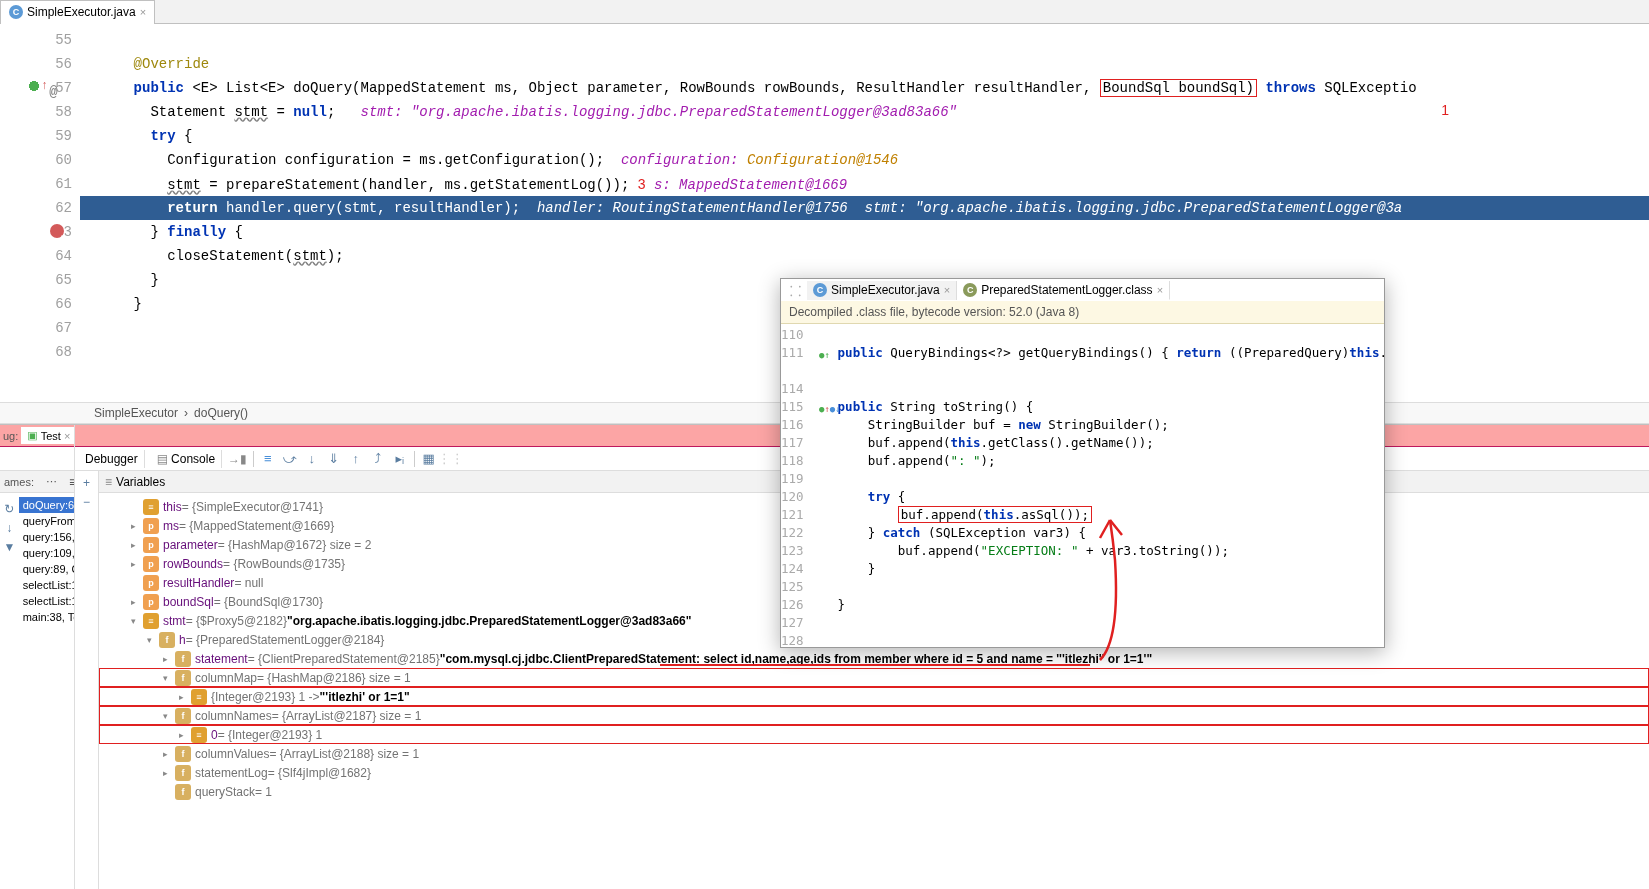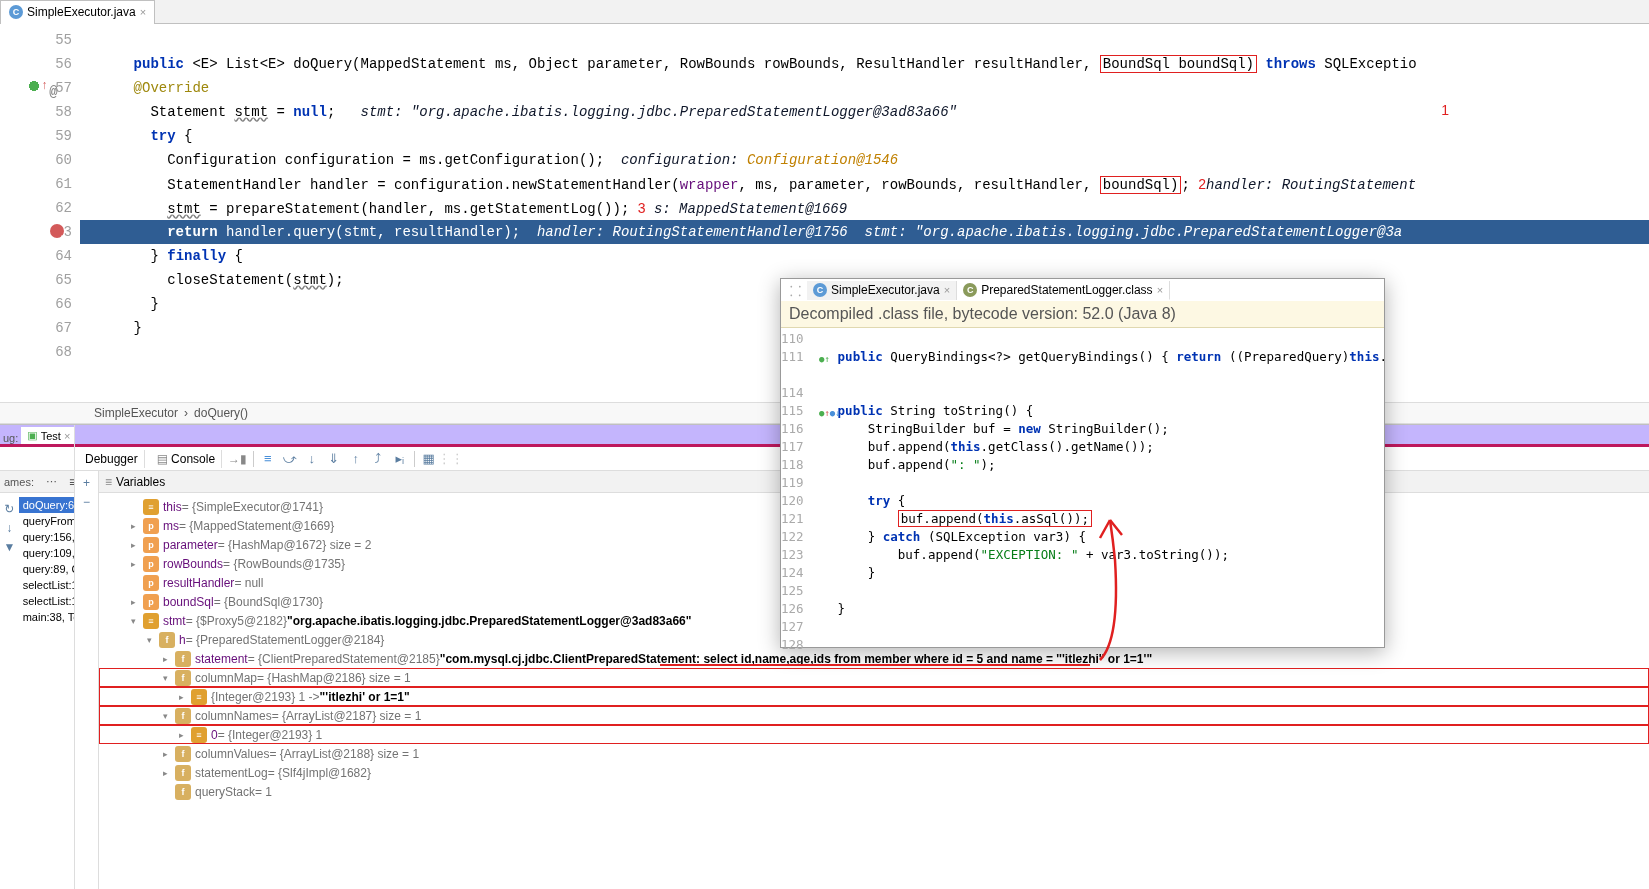--- a/index.html
+++ b/index.html
@@ -18,29 +18,29 @@
 .gi-at { color: #888; font-size: 14px; font-weight: bold; }
 .gi-bp { width: 14px; height: 14px; border-radius: 50%; background: #d35a5a; display: inline-block; }
 .gi-bp::after { content: '✓'; color: #fff; font-size: 9px; position: relative; top: -2px; left: 2px; }
 .code-area { flex: 1; padding-top: 4px; overflow: hidden; }
 .code-line { height: 24px; line-height: 24px; white-space: pre; padding-left: 20px; }
 .hl-line { background: #2f5d93; color: #fff; }
 .hl-line .kw, .hl-line .str, .hl-line .comment, .hl-line .annot { color: #fff; }
 .kw { color: #0033b3; font-weight: bold; }
 .annot { color: #9e880d; }
 .str { color: #067d17; }
-.comment { color: #0f172a; font-style: italic; }
+.comment { color: #a21caf; font-style: italic; }
 .comment-o { color: #c08000; font-style: italic; }
 .red-box { border: 1px solid #e02020; padding: 0 2px; }
 .red-num { color: #e02020; font-style: normal; font-family: sans-serif; }
 .wavy { text-decoration: underline wavy #808080; }
 .breadcrumb { height: 22px; border-top: 1px solid #ddd; border-bottom: 1px solid #ddd; display: flex; align-items: center; padding: 0 8px; color: #555; font-size: 12px; gap: 6px; background: #f8f8f8; }
 .debug-panel { display: flex; height: 465px; border-top: 1px solid #c0c0c0; }
 .debug-left { width: 75px; border-right: 1px solid #ddd; background: #fff; font-size: 11px; overflow: hidden; }
-.debug-tabbar { height: 22px; display: flex; border-bottom: 3px solid #be185d; background: #c4b5fd; align-items: flex-end; }
+.debug-tabbar { height: 22px; display: flex; border-bottom: 1px solid #be185d; background: #fca5a5; align-items: center; }
 .dtab { padding: 2px 6px; border-right: 1px solid #ddd; background: #fff; display: flex; align-items: center; gap: 3px; }
 .debug-toolbar { height: 24px; display: flex; align-items: center; border-bottom: 1px solid #ddd; padding: 0 4px; gap: 6px; background: #fff; }
 .tb-icon { width: 16px; height: 16px; display: inline-flex; align-items: center; justify-content: center; color: #5a7da0; cursor: pointer; font-size: 13px; }
 .tb-sep { width: 1px; height: 16px; background: #ccc; }
 .frames-hdr { height: 22px; background: #f2f2f2; border-bottom: 1px solid #ddd; padding: 2px 4px; font-size: 11px; color: #555; display: flex; align-items: center; gap: 12px; }
 .frames-list { overflow: hidden; }
 .frame-row { padding: 2px 4px; font-size: 11px; white-space: nowrap; overflow: hidden; }
 .frame-row.sel { background: #3874d1; color: #fff; }
 .vars-panel { flex: 1; display: flex; flex-direction: column; }
 .vars-hdr { height: 22px; background: #f2f2f2; border-bottom: 1px solid #ddd; padding: 2px 6px; display: flex; align-items: center; gap: 4px; }
@@ -53,21 +53,21 @@
 .vname { color: #660e7a; }
 .vname.red { color: #737373; }
 .vval { color: #737373; }
 .vval.b { color: #000; font-weight: bold; }
 .popup { position: absolute; top: 278px; left: 780px; width: 605px; height: 370px; border: 1px solid #999; background: #fff; box-shadow: 0 4px 20px rgba(0,0,0,0.3); z-index: 100; }
 .popup-hdr { height: 22px; display: flex; align-items: center; }
 .drag { width: 26px; text-align: center; color: #aaa; font-size: 14px; letter-spacing: -3px; }
 .ptabs { display: flex; }
 .ptab { padding: 2px 6px; display: flex; align-items: center; gap: 4px; border-right: 1px solid #ddd; background: #f2f2f2; font-size: 12px; }
 .ptab.act { background: #fff; border-bottom: 1px solid #fff; }
-.popup-banner { background: #fdf8e3; padding: 4px 8px; font-size: 16px; color: #555; border-bottom: 1px solid #e0d8b0; }
+.popup-banner { background: #fdf8e3; padding: 4px 8px; font-size: 12px; color: #555; border-bottom: 1px solid #e0d8b0; }
 .popup-body { display: flex; height: 320px; font-family: Consolas, monospace; font-size: 12.5px; }
 .pgutter { width: 44px; text-align: right; color: #aaa; padding-top: 2px; }
 .pgutter div { height: 18px; line-height: 18px; padding-right: 4px; position: relative; }
 .pcode { flex: 1; padding-top: 2px; }
 .pline { height: 18px; line-height: 18px; white-space: pre; padding-left: 30px; }
 .pgi { position: absolute; left: 38px; top: 2px; font-size: 9px; }
 .red-arrow { position: absolute; pointer-events: none; z-index: 101; }
 .watermark { position: absolute; right: 10px; bottom: 4px; color: #e0e0e0; font-size: 12px; }
 .left-icons { width: 24px; display: flex; flex-direction: column; align-items: center; padding-top: 4px; gap: 3px; }
 .li-icon { width: 16px; height: 16px; color: #5a7da0; display: inline-flex; align-items: center; justify-content: center; cursor: pointer; font-size: 12px; }
@@ -103,26 +103,25 @@
           <span class="gi-bp"></span>
         </span><span>63</span></div>
     <div class="gutter-line">64</div>
     <div class="gutter-line">65</div>
     <div class="gutter-line">66</div>
     <div class="gutter-line">67</div>
     <div class="gutter-line">68</div>
   </div>
   <div class="code-area">
     <div class="code-line"></div>
+    <div class="code-line">    <span class="annot">@Override</span></div>
     <div class="code-line">    <span class="kw">public</span> <span>&lt;E&gt; List&lt;E&gt; </span><span>doQuery(MappedStatement ms, Object parameter, RowBounds rowBounds, ResultHandler resultHandler, </span><span class="red-box">BoundSql boundSql)</span> <span class="kw">throws</span><span> SQLExceptio</span></div>
-    <div class="code-line">    <span class="annot">@Override</span></div>
     <div class="code-line">      <span>Statement </span><span class="wavy">stmt</span><span> = </span><span class="kw">null</span><span>;   </span><span class="comment">stmt: "org.apache.ibatis.logging.jdbc.PreparedStatementLogger@3ad83a66"</span></div>
     <div class="code-line">      <span class="kw">try</span><span> {</span></div>
     <div class="code-line">        <span>Configuration configuration = ms.getConfiguration();  </span><span class="comment">configuration: </span><span class="comment-o">Configuration@1546</span></div>
-    <div class="code-line">        <span>StatementHandler handler = configuration.newStatementHandler(</span><span style="color:#660e7a">wrapper</span><span>, ms, parameter, rowBounds, resultHandler, </span><span class="red-box">boundSql)</span><span>; </span><span class="red-num">2</span><span class="comment">handler: RoutingStatement</span></div>
     <div class="code-line">        <span class="wavy">stmt</span><span> = prepareStatement(handler, ms.getStatementLog()); </span><span class="red-num">3</span> <span class="comment">s: MappedStatement@1669</span></div>
     <div class="code-line hl-line">        <span class="kw">return</span><span> handler.query(stmt, resultHandler);  </span><span class="comment">handler: RoutingStatementHandler@1756  stmt: "org.apache.ibatis.logging.jdbc.PreparedStatementLogger@3a</span></div>
     <div class="code-line">      <span>} </span><span class="kw">finally</span><span> {</span></div>
     <div class="code-line">        <span>closeStatement(</span><span class="wavy">stmt</span><span>);</span></div>
     <div class="code-line">      <span>}</span></div>
     <div class="code-line">    <span>}</span></div>
     <div class="code-line"></div>
   </div>
   <span class="red-num" style="position:absolute;top:78px;right:200px;font-size:14px">1</span>
 </div>

